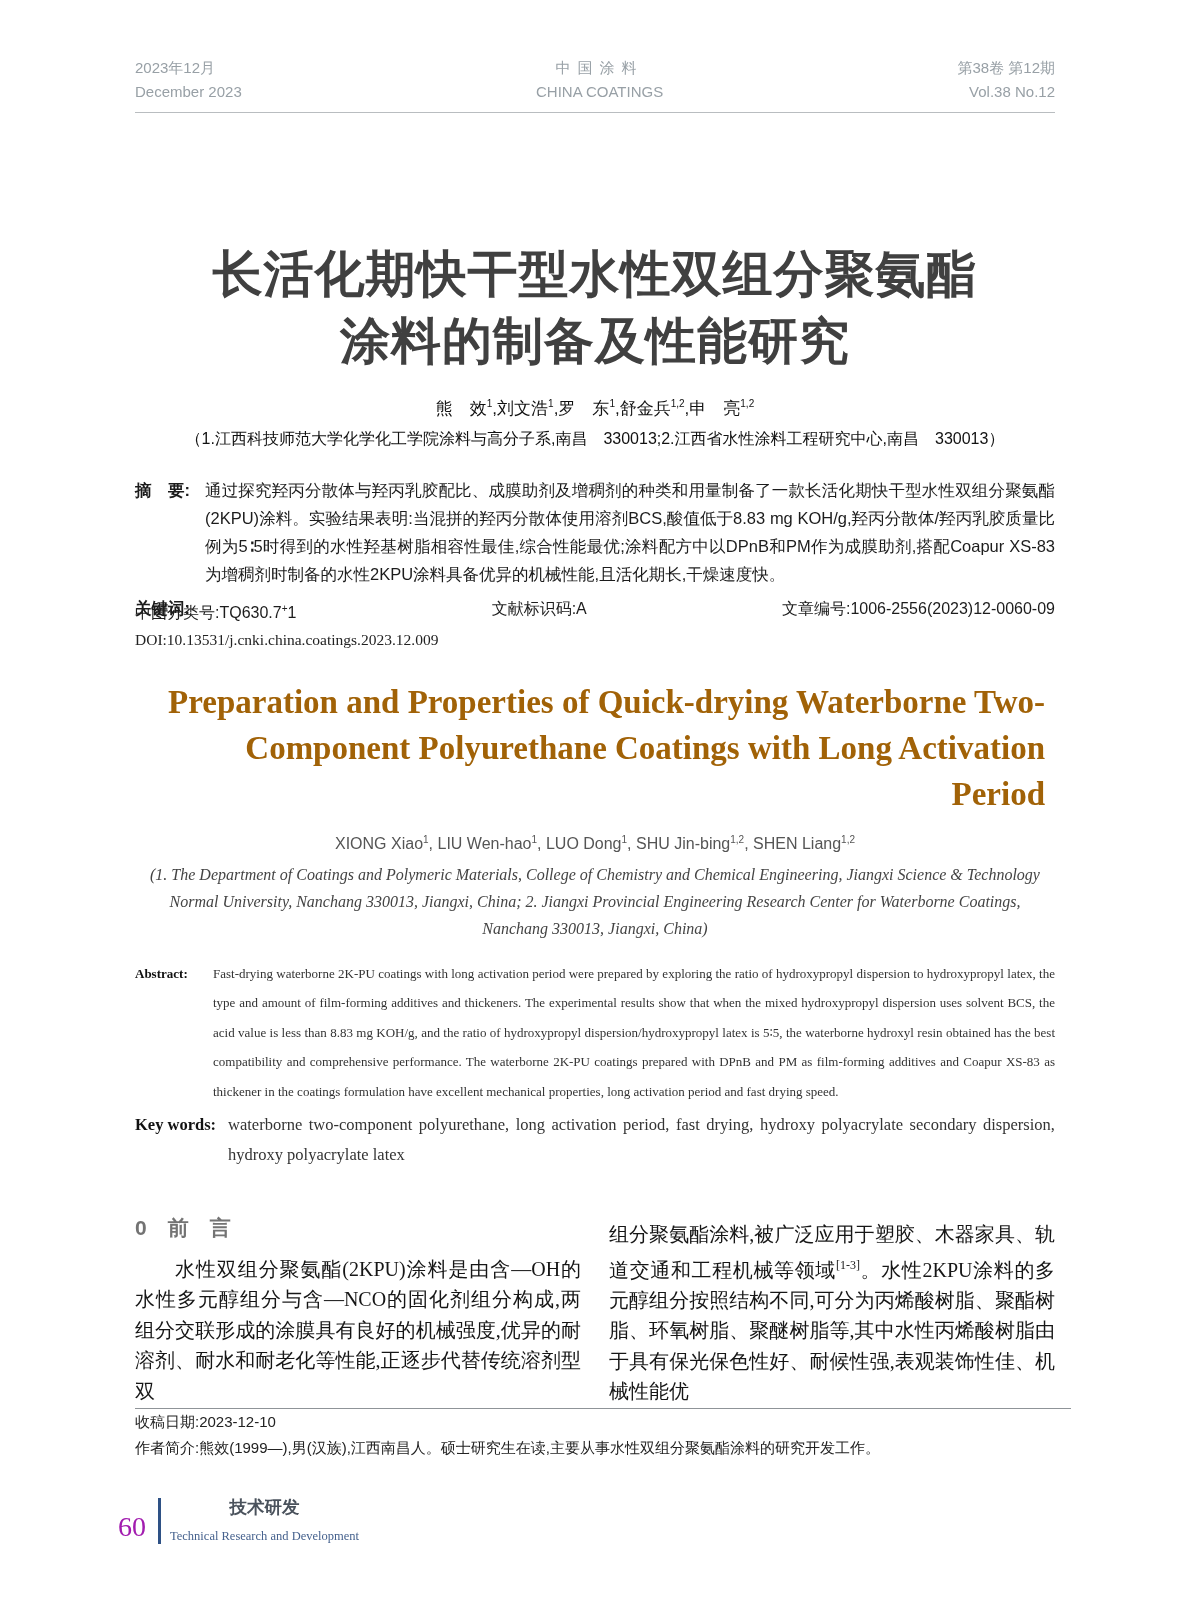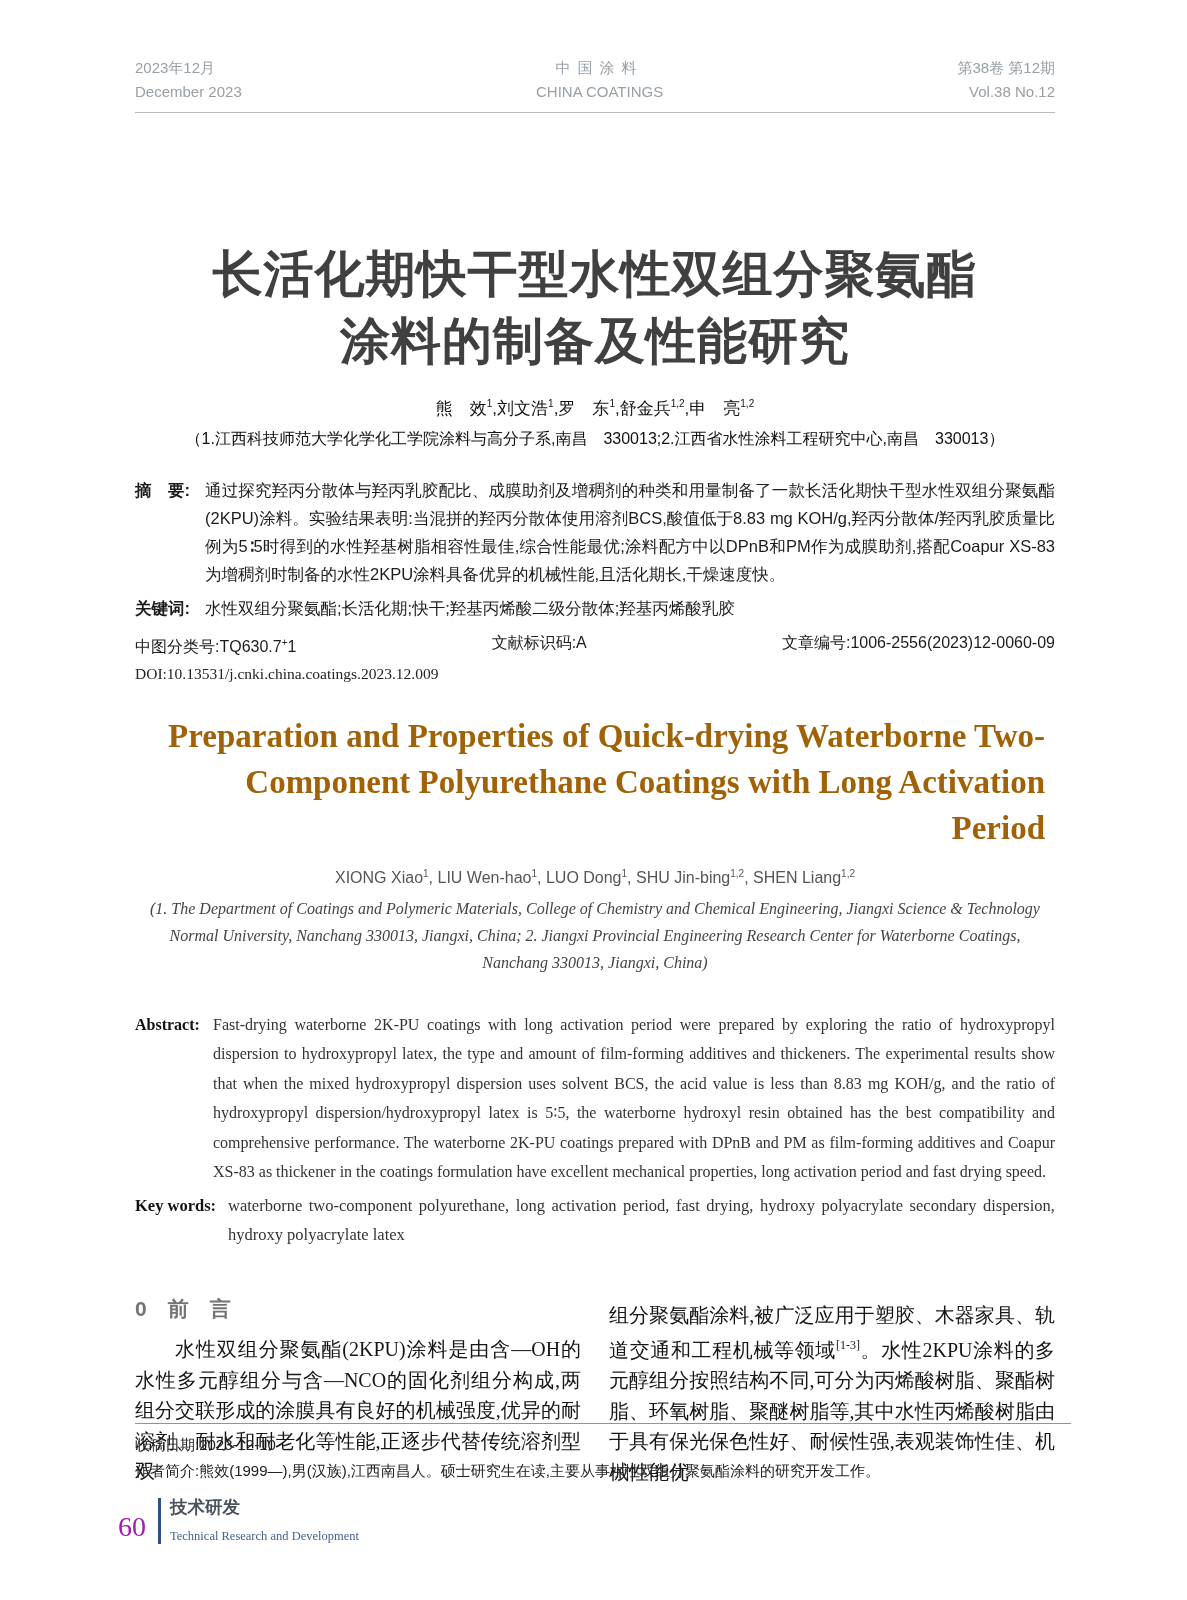--- a/index.html
+++ b/index.html
@@ -45,49 +45,49 @@
   
   .title-en { margin: 30px auto 0; max-width: 900px; text-align: right;
               color: #a16207; font-weight: bold; font-size: 33px; line-height: 46px;
               font-family: "Liberation Serif", serif; }
   .authors-en { margin-top: 16px; text-align: center; font-size: 16px; color: #555; }
   .affil-en { margin: 8px auto 0; max-width: 940px; text-align: center;
               font-family: "Liberation Serif", serif; font-style: italic;
               font-size: 16px; line-height: 27px; color: #444; }
 
   
-  .abstract-en { margin-top: 34px; font-family: "Liberation Serif", serif;
-                 font-size: 16px; line-height: 29.5px; color: #333; padding-left: 78px; }
+  .abstract-en { margin-top: 17px; font-family: "Liberation Serif", serif;
+                 font-size: 13px; line-height: 29.5px; color: #333; padding-left: 78px; }
   .abstract-en .hlabel { font-family: "Liberation Serif", serif; color: #111; }
   .keywords-en { margin-top: 4px; font-family: "Liberation Serif", serif;
                  font-size: 16.5px; line-height: 29.5px; color: #333; padding-left: 93px; }
   .keywords-en .hlabel { color: #111; }
 
   
   .intro { margin-top: 44px; display: flex; gap: 28px; }
   .intro .col { flex: 1 1 0; font-family: "Liberation Serif", serif;
                 font-size: 20px; line-height: 30.5px; text-align: justify; color: #161616; }
   .sec-heading { color: #737373; font-weight: bold; font-size: 21px;
                  font-family: "Liberation Sans", sans-serif; margin-bottom: 10px; }
   .indent2 { text-indent: 2em; }
   .intro sup { font-size: 12px; }
   .col-right { padding-top: 6px; }
 
   
   .footnotes { position: absolute; left: 135px; right: 116px; top: 1408px;
-               border-top: 1px solid #8f9498; padding-top: 8px;
-               font-size: 15px; line-height: 26px; color: #222; margin-top: 15px; }
+               border-top: 1px solid #8f9498; padding-top: 0;
+               font-size: 15px; line-height: 26px; color: #222; }
 
   
   .pfooter { position: absolute; left: 118px; top: 1496px;
              display: flex; align-items: center; }
   .pfooter .pageno { font-family: "Liberation Serif", serif; font-size: 28px;
                      color: #a21caf; align-self: flex-end; padding-bottom: 2px; }
   .pfooter .vbar { width: 3px; height: 46px; background: #2e5185; margin: 0 9px 0 12px; }
-  .pfooter .fcn { font-weight: bold; font-size: 17.5px; color: #4a525c; line-height: 22px; }
+  .pfooter .fcn { font-weight: bold; font-size: 17.5px; color: #4a525c; line-height: 22px; text-align: center; }
   .pfooter .fen { font-family: "Liberation Serif", serif; font-size: 12.5px;
                   color: #45618d; line-height: 17px; margin-top: 10px; }
 </style>
 </head>
 <body>
 
 <div class="page">
 
   <div class="jheader">
     <div class="col l">
@@ -113,21 +113,20 @@
 
   <div class="affil-cn">（1.江西科技师范大学化学化工学院涂料与高分子系,南昌　330013;2.江西省水性涂料工程研究中心,南昌　330013）</div>
 
   <div class="hang abstract-cn">
     <span class="hlabel">摘　要:</span>
     <span>通过探究羟丙分散体与羟丙乳胶配比、成膜助剂及增稠剂的种类和用量制备了一款长活化期快干型水性双组分聚氨酯(2KPU)涂料。实验结果表明:当混拼的羟丙分散体使用溶剂BCS,酸值低于8.83 mg KOH/g,羟丙分散体/羟丙乳胶质量比例为5∶5时得到的水性羟基树脂相容性最佳,综合性能最优;涂料配方中以DPnB和PM作为成膜助剂,搭配Coapur XS-83为增稠剂时制备的水性2KPU涂料具备优异的机械性能,且活化期长,干燥速度快。</span>
   </div>
 
   <div class="hang keywords-cn">
     <span class="hlabel">关键词:</span>
-    <span>水性双组分聚氨酯;长活化期;快干;羟基丙烯酸二级分散体;羟基丙烯酸乳胶</span>
   </div>
 
   <div class="class-row">
     <span><span>中图分类号:</span><span>TQ630.7</span><sup>+</sup><span>1</span></span>
     <span>文献标识码:A</span>
     <span>文章编号:1006-2556(2023)12-0060-09</span>
   </div>
 
   <div class="doi">DOI:10.13531/j.cnki.china.coatings.2023.12.009</div>
 

